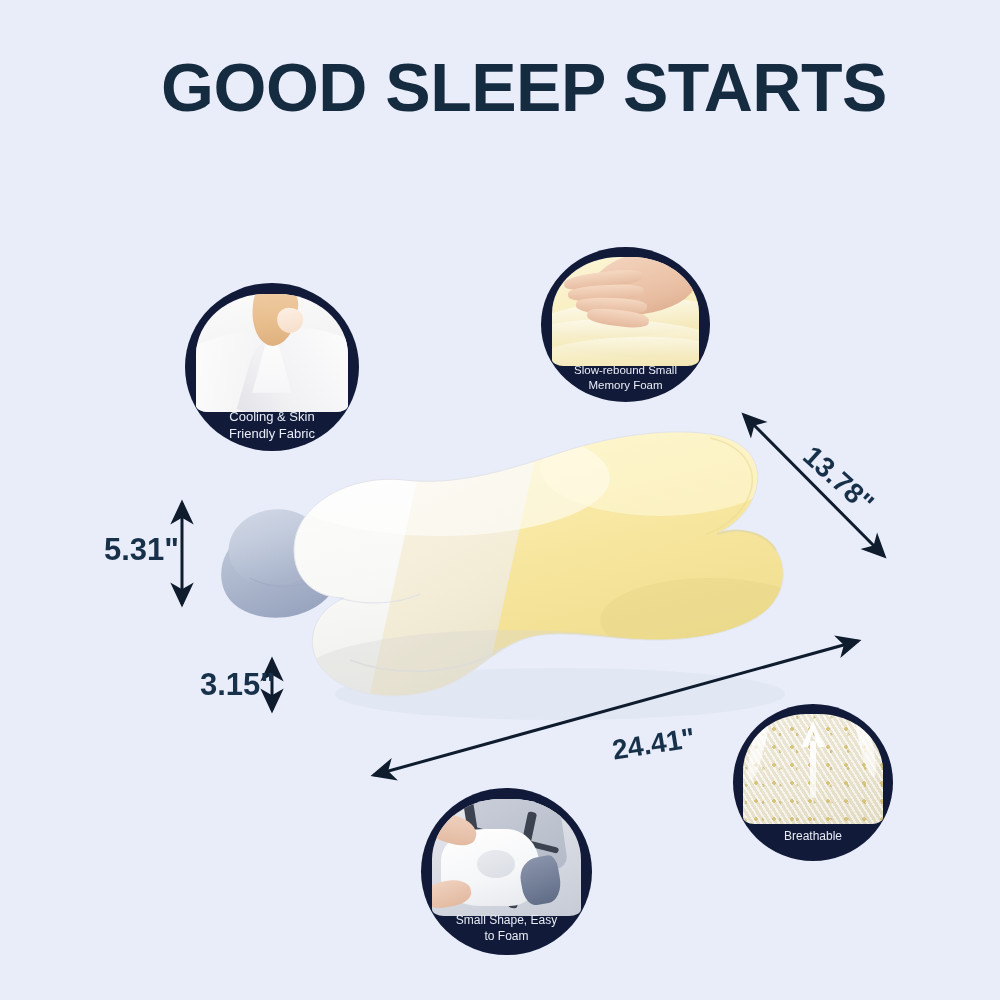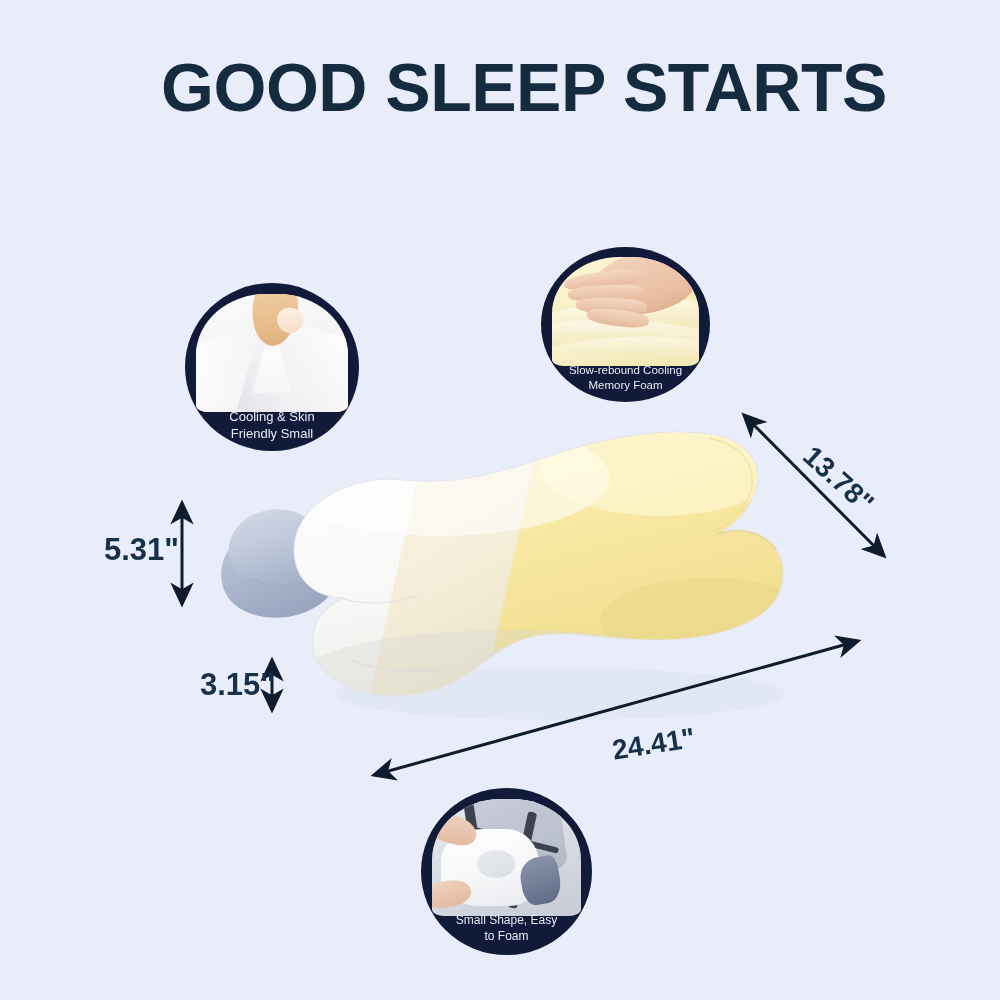--- a/index.html
+++ b/index.html
@@ -366,38 +366,38 @@
   <div class="feature" style="left:185px; top:283px; width:174px; height:168px;">
     <div class="photo art-fabric">
       <div class="sheet-l"></div>
       <div class="sheet-r"></div>
       <div class="peak"></div>
       <div class="finger"></div>
       <div class="nail"></div>
     </div>
     <div class="cap" style="font-size:13px;">
       <span>Cooling &amp; Skin</span>
-      <span>Friendly Small</span>
+      <span>Friendly Fabric</span>
     </div>
   </div>
 
   <div class="feature" style="left:541px; top:247px; width:169px; height:155px;">
     <div class="photo art-foam">
       <div class="wave w1"></div>
       <div class="wave w2"></div>
       <div class="wave w3"></div>
       <div class="dent"></div>
       <div class="hand"></div>
       <div class="fgr f1"></div>
       <div class="fgr f2"></div>
       <div class="fgr f3"></div>
       <div class="fgr f4"></div>
     </div>
     <div class="cap" style="font-size:11.5px;">
-      <span>Slow-rebound Cooling</span>
+      <span>Slow-rebound Small</span>
       <span>Memory Foam</span>
     </div>
   </div>
 
   <div class="feature" style="left:421px; top:788px; width:171px; height:167px;">
     <div class="photo art-bag">
       <div class="disc"></div>
       <div class="bagfold"></div>
       <div class="strap s1"></div>
       <div class="strap s2"></div>
@@ -407,14 +407,28 @@
       <div class="wedge"></div>
       <div class="handa"></div>
       <div class="handb"></div>
     </div>
     <div class="cap" style="font-size:12px;">
       <span>Small Shape, Easy</span>
       <span>to Foam</span>
     </div>
   </div>
 
+  <div class="feature" style="left:733px; top:704px; width:160px; height:157px;">
+    <div class="photo art-mesh">
+      <div class="dots"></div>
+      <div class="swoosh sw1"></div>
+      <div class="swoosh sw2"></div>
+      <div class="arrow-up">
+        <div class="head"></div>
+        <div class="stem"></div>
+      </div>
+    </div>
+    <div class="cap" style="font-size:12px;">
+      <span>Breathable</span>
+    </div>
+  </div>
 
 </div>
 
 </body></html>

